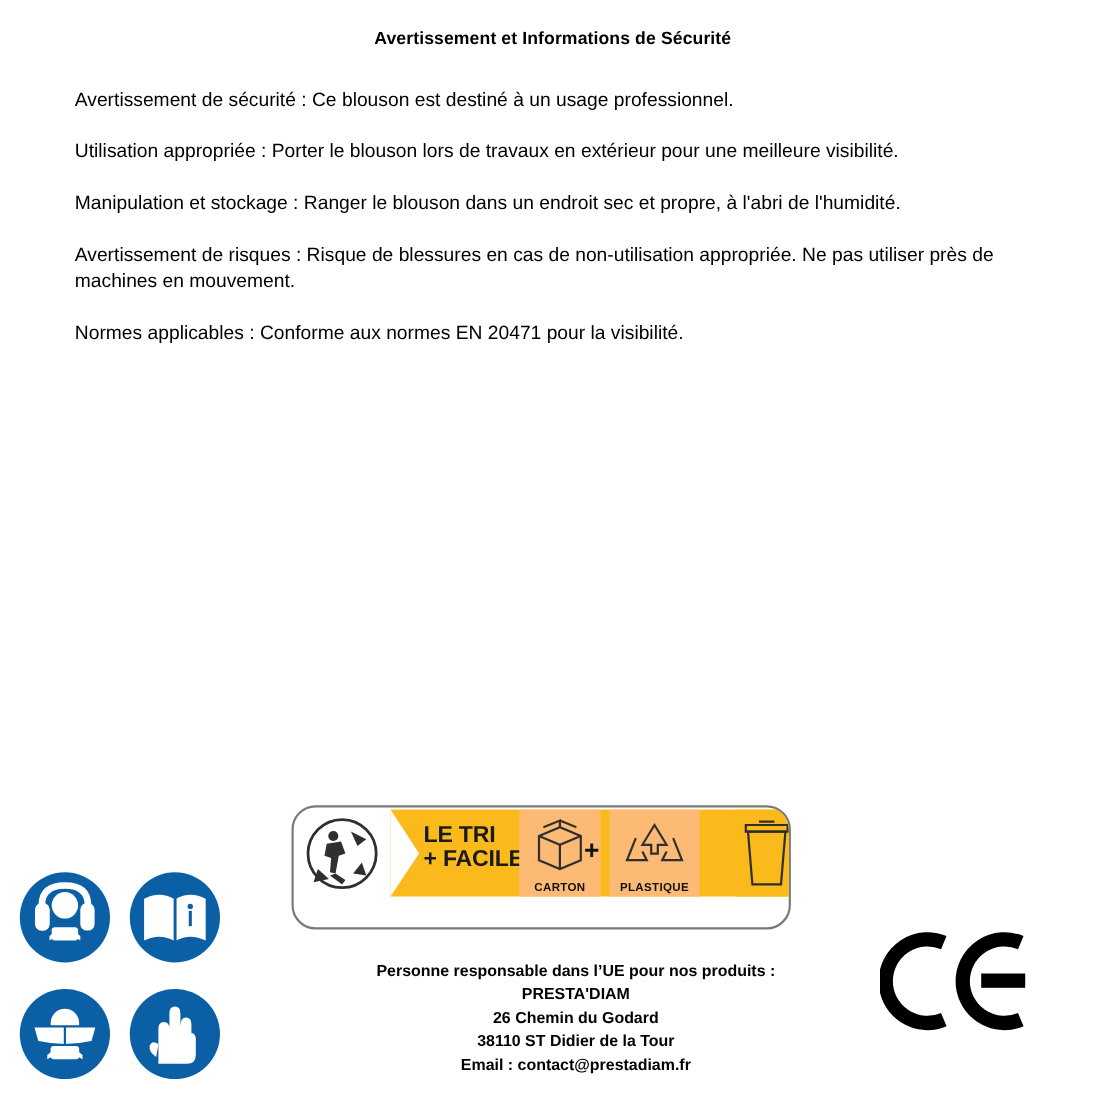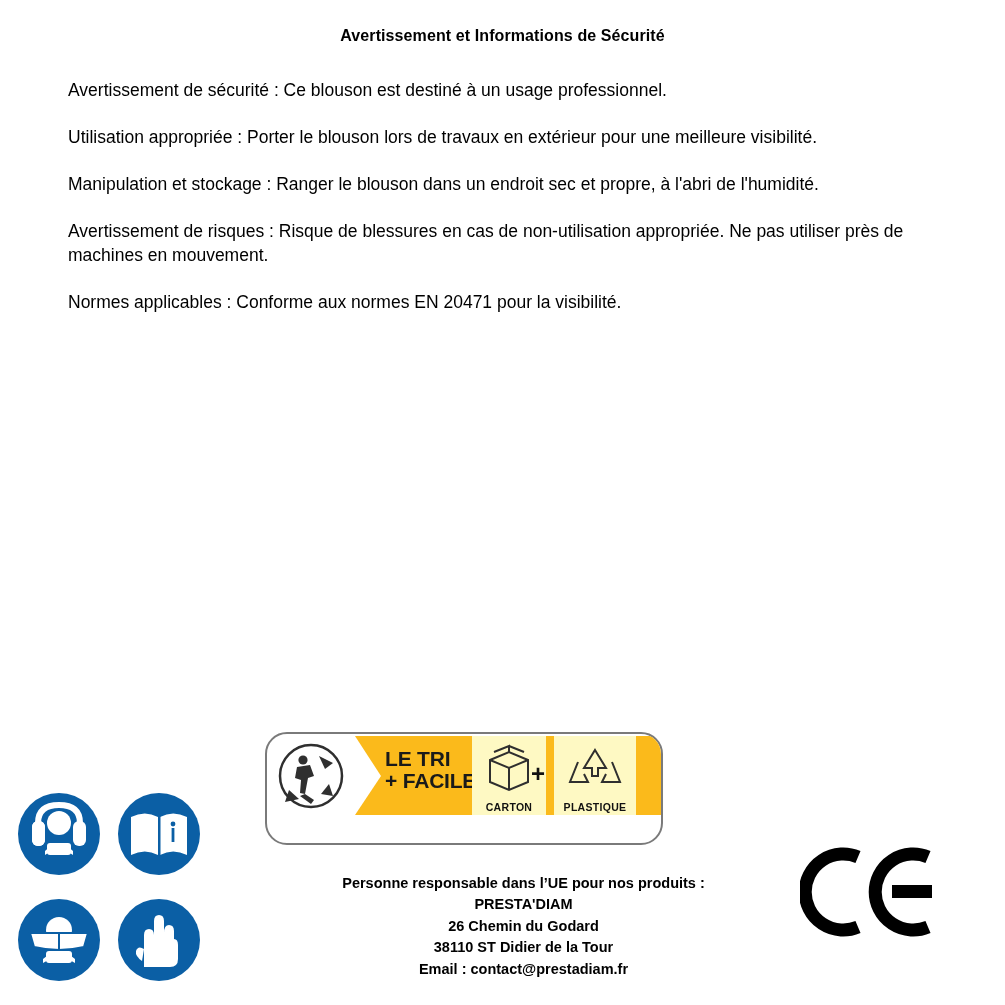--- a/index.html
+++ b/index.html
@@ -78,21 +78,21 @@
     font-size: 11px;
     font-weight: bold;
     color: #3d3d3d;
     letter-spacing: 0.4px;
     margin-top: 39px;
   }
   .triman-box {
     position: absolute;
     left: 0;
     top: 14px;
-    width: 398px;
+    width: 454px;
     height: 113px;
     border: 2px solid #7a7a7a;
     border-radius: 22px;
     background: #ffffff;
     box-sizing: border-box;
     overflow: hidden;
   }
   .yellow-band {
     position: absolute;
     left: 88px;
@@ -126,21 +126,21 @@
     font-size: 21px;
     font-weight: bold;
     line-height: 1.07;
     color: #1a1a1a;
     letter-spacing: -0.2px;
   }
   .cell-white {
     position: absolute;
     top: 2px;
     height: 79px;
-    background: #fef9c3;
+    background: #fdba74;
   }
   .cell-carton { left: 205px; width: 74px; }
   .cell-plast  { left: 287px; width: 82px; }
   .plus-sign {
     position: absolute;
     left: 264px;
     top: 26px;
     font-size: 24px;
     font-weight: bold;
     color: #111;

